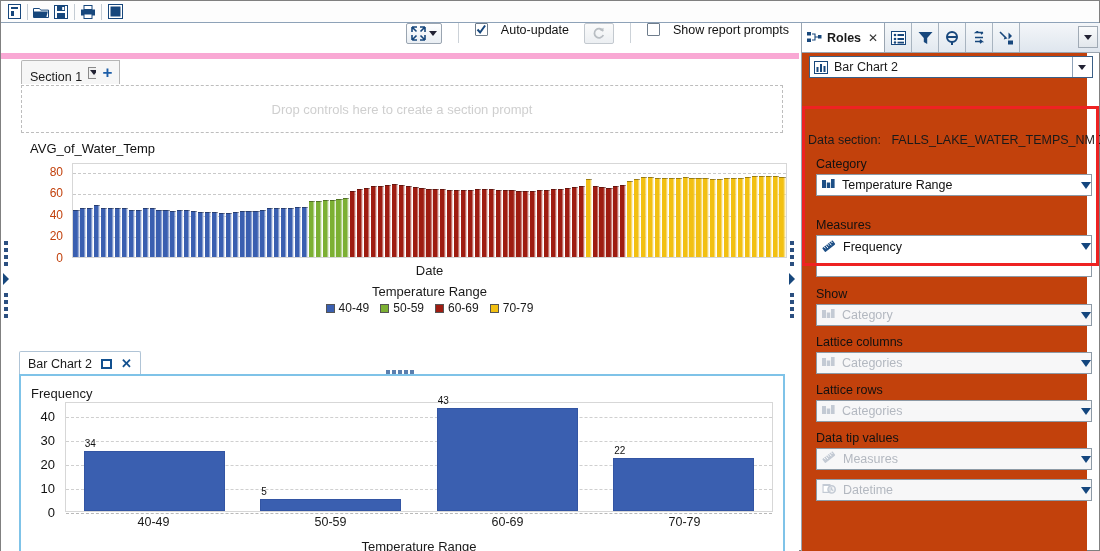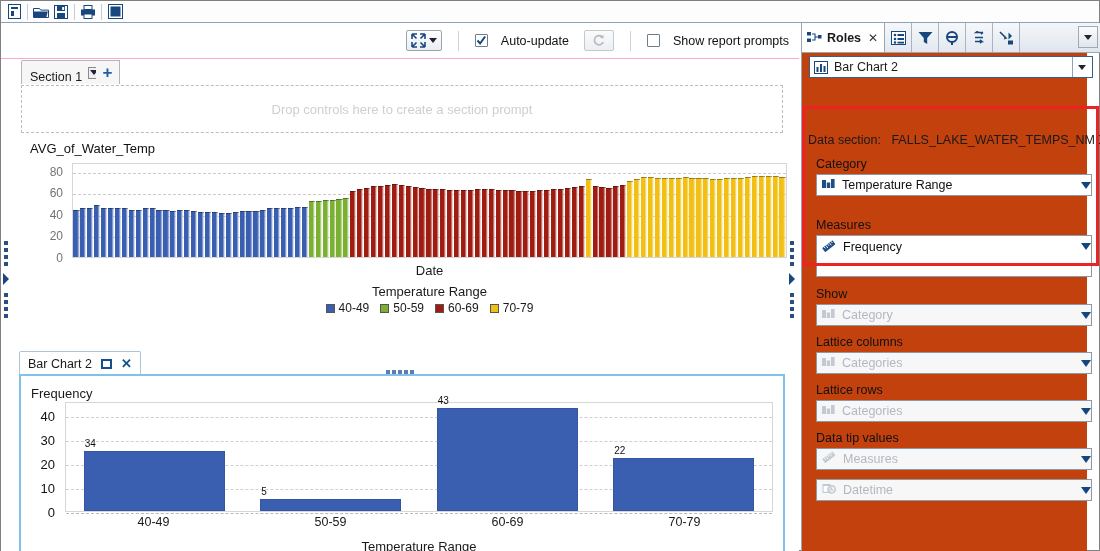--- a/index.html
+++ b/index.html
@@ -22,23 +22,23 @@
     display:flex; align-items:center; padding-left:3px;
   }
   .tbtn { width:20px; height:18px; display:flex; align-items:center; justify-content:center; cursor:pointer; }
   .tsep { width:1px; height:16px; background:#c4ccd4; margin:0 3px; }
 
   
   .canvas { position:absolute; left:0; top:22px; width:798px; height:528px; background:#ffffff; }
 
   .opts-bar {
     position:absolute; left:0; top:0; width:798px; height:36px;
-    display:flex; align-items:center; justify-content:flex-end;
+    display:flex; justify-content:flex-end;
     padding-right:10px; gap:7px;
-    border-bottom:1px solid #f9a8d4;
+    border-bottom:6px solid #f9a8d4;
     background:#ffffff;
   }
   .fitbtn {
     display:flex; align-items:center; gap:3px;
     border:1px solid #9aa5b1; background:linear-gradient(#ffffff,#e9eef3);
     border-radius:2px; padding:2px 4px; height:21px; cursor:pointer;
   }
   .opt-sep { width:1px; height:20px; background:#ccd2d8; margin:0 9px; }
   .chk {
     width:13px; height:13px; border:1px solid #6f7d8c; background:#fff;
@@ -85,21 +85,21 @@
   .chart-top { position:absolute; left:26px; top:118px; width:762px; height:195px; }
   .ct-title { position:absolute; left:3px; top:0; font-size:13px; color:#111; }
   .ct-plot {
     position:absolute; left:45px; top:22px; width:715px; height:95px;
     border:1px solid #d7d7d7; background:#fff; overflow:hidden;
   }
   .grid-line { position:absolute; left:0; width:100%; border-top:1px dashed #c9c9c9; }
   .ct-bars { position:absolute; left:0; bottom:0; width:100%; height:100%; display:flex; align-items:flex-end; }
   .ct-bar { flex:1 1 0; margin:0 0.4px; }
   .ct-yaxis { position:absolute; left:0; top:22px; width:42px; height:95px; }
-  .ct-ylab { position:absolute; right:6px; font-size:12px; color:#737373; transform:translateY(-50%); }
+  .ct-ylab { position:absolute; right:6px; font-size:12px; color:#c2410c; transform:translateY(-50%); }
   .ct-xtitle { position:absolute; left:45px; top:122px; width:715px; text-align:center; font-size:13px; }
   .ct-legend { position:absolute; left:45px; top:143px; width:715px; text-align:center; }
   .legend-title { font-size:13px; margin-bottom:2px; }
   .legend-items { display:flex; justify-content:center; gap:11px; font-size:12px; }
   .legend-item { display:flex; align-items:center; gap:4px; }
   .swatch { width:9px; height:9px; border:1px solid #555; display:inline-block; }
 
   
   .obj-tabrow { position:absolute; left:18px; top:328px; width:400px; height:24px; }
   .obj-tab {

